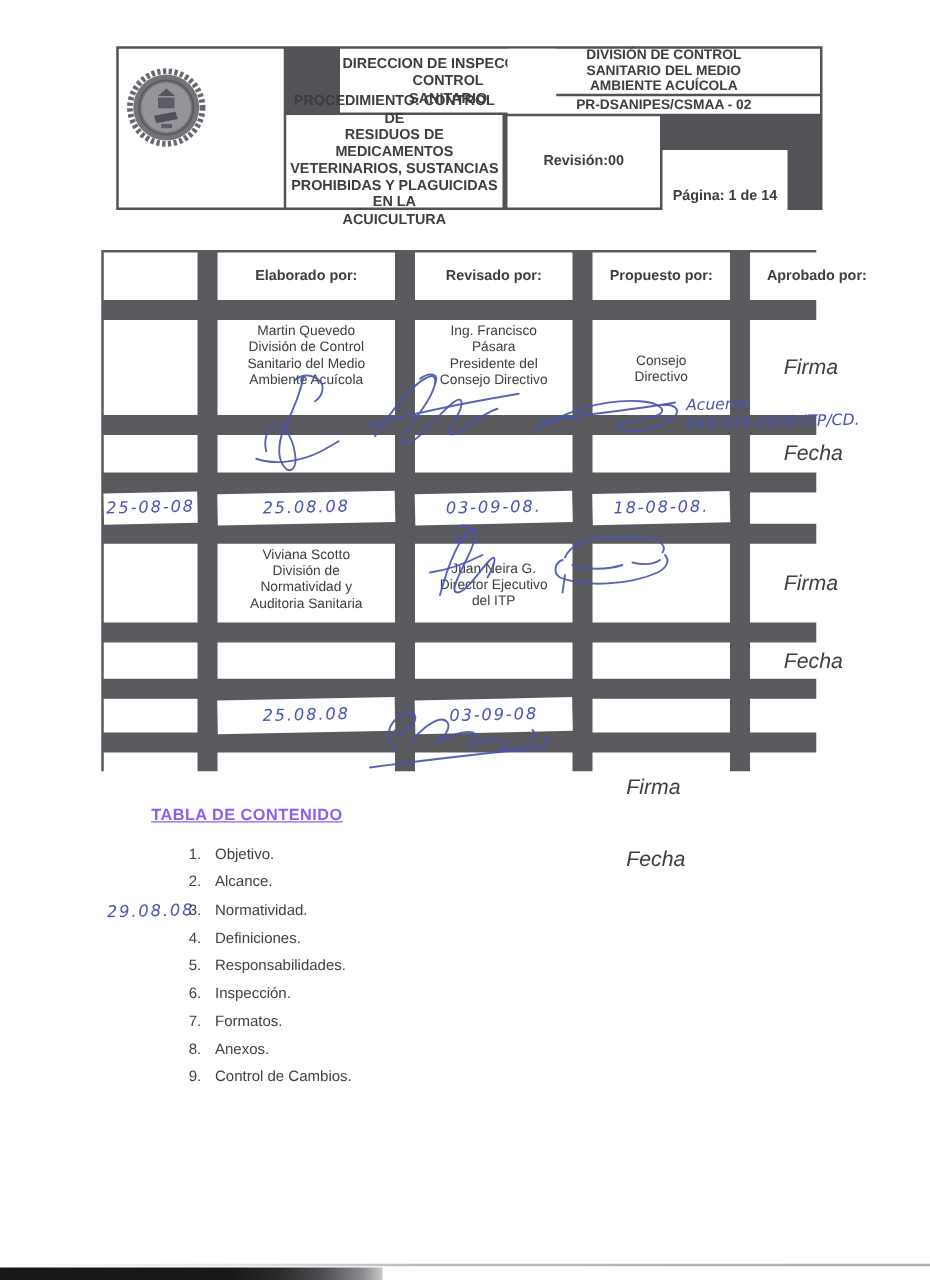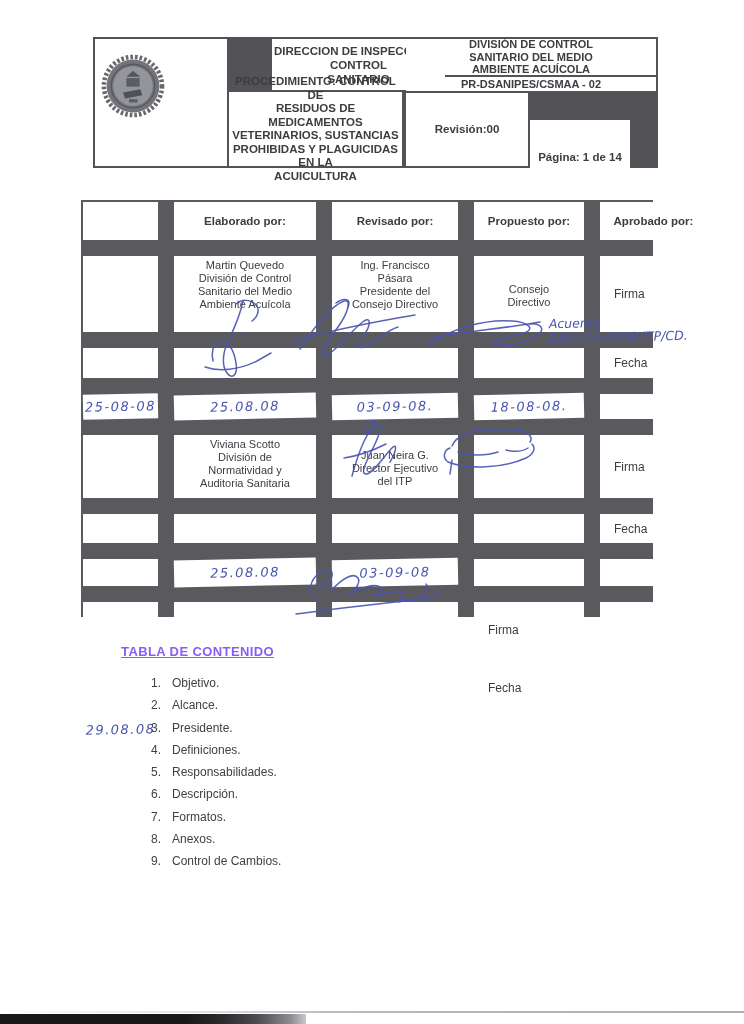--- a/index.html
+++ b/index.html
@@ -24,21 +24,21 @@
   
   .app-table {
     position:absolute; left:81px; top:200px; width:572px; height:417px;
     background:#5a5a5e; padding:2px; display:grid; gap:16px;
     grid-template-columns:75px 142px 126px 110px 107px;
     grid-template-rows:38px 76px 30px 25px 63px 29px 27px 56px 28px 23px;
   }
   .c { background:#ffffff; display:flex; align-items:center; justify-content:center; text-align:center; overflow:visible; }
   .c.hd { font-weight:bold; font-size:11.5px; }
   .c.nm { font-size:11px; line-height:13px; white-space:pre-line; padding-top:3px; align-items:flex-start; }
-  .c.lb { justify-content:flex-start; padding-left:14px; font-size:12px; }
+  .c.lb { justify-content:flex-start; padding-left:27px; font-size:17px;font-style:italic; }
   
   .hand { font-family:"DejaVu Sans", sans-serif; font-style:italic; color:#4a55b0; }
   .dt { font-size:13px; letter-spacing:1.5px; transform:rotate(-1.2deg); }
   .firma-note {
     position:absolute; left:549px; top:314px; width:175px; font-size:12.5px; line-height:15px;
     white-space:pre-line; transform:rotate(-1.5deg); text-align:left;
   }
   .sig-overlay { position:absolute; left:0; top:0; width:744px; height:1024px; pointer-events:none; }
   .sig-overlay path { fill:none; stroke:#4a55b0; stroke-width:1.5; stroke-linecap:round; opacity:.92; }
   
@@ -187,33 +187,33 @@
       <div class="toc-item">
           <span class="num">1.</span>
           <span>Objetivo.</span>
         </div>
       <div class="toc-item">
           <span class="num">2.</span>
           <span>Alcance.</span>
         </div>
       <div class="toc-item">
           <span class="num">3.</span>
-          <span>Presidente.</span>
+          <span>Normatividad.</span>
         </div>
       <div class="toc-item">
           <span class="num">4.</span>
           <span>Definiciones.</span>
         </div>
       <div class="toc-item">
           <span class="num">5.</span>
           <span>Responsabilidades.</span>
         </div>
       <div class="toc-item">
           <span class="num">6.</span>
-          <span>Descripción.</span>
+          <span>Inspección.</span>
         </div>
       <div class="toc-item">
           <span class="num">7.</span>
           <span>Formatos.</span>
         </div>
       <div class="toc-item">
           <span class="num">8.</span>
           <span>Anexos.</span>
         </div>
       <div class="toc-item">

